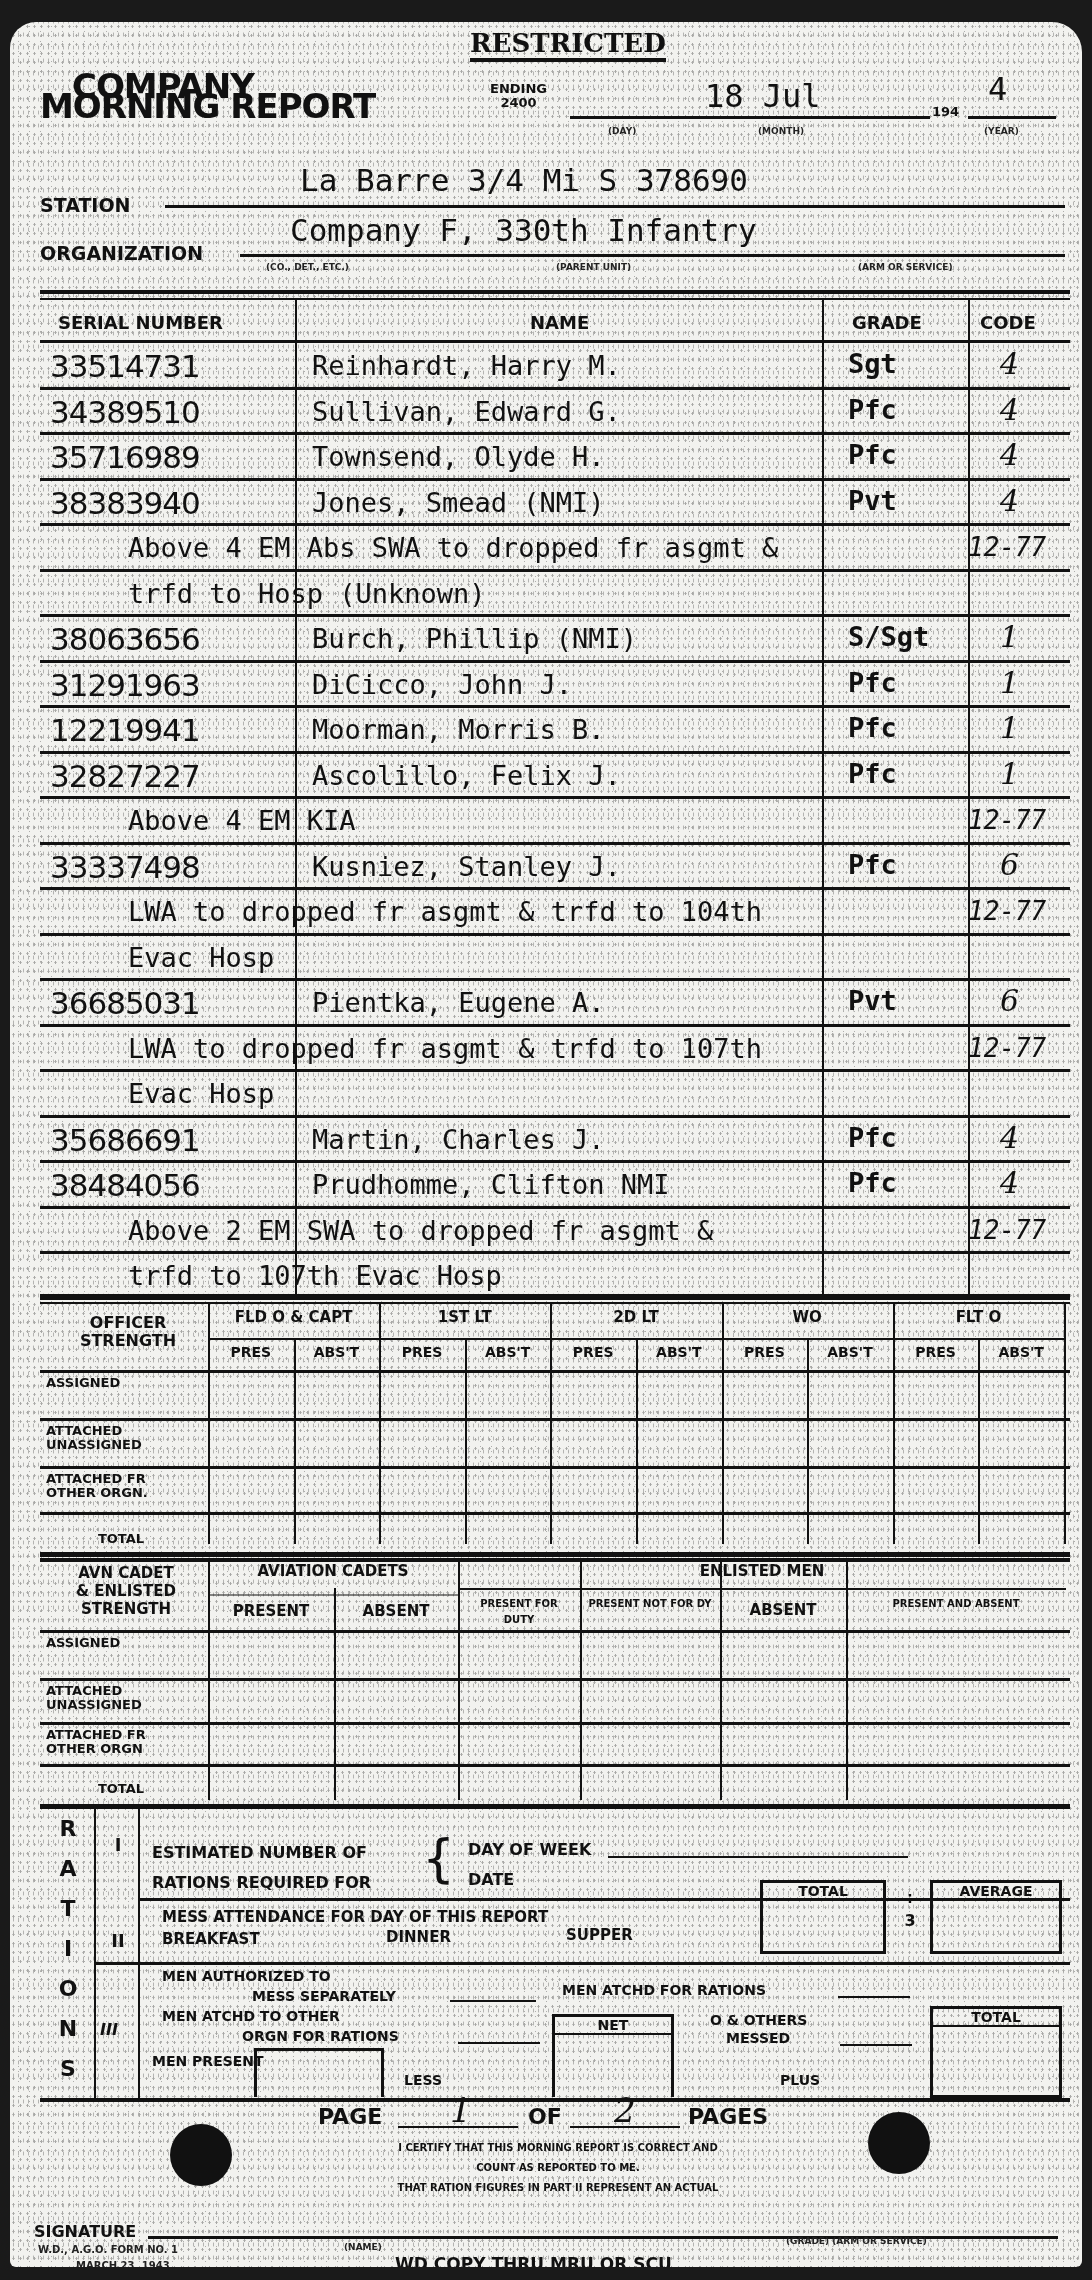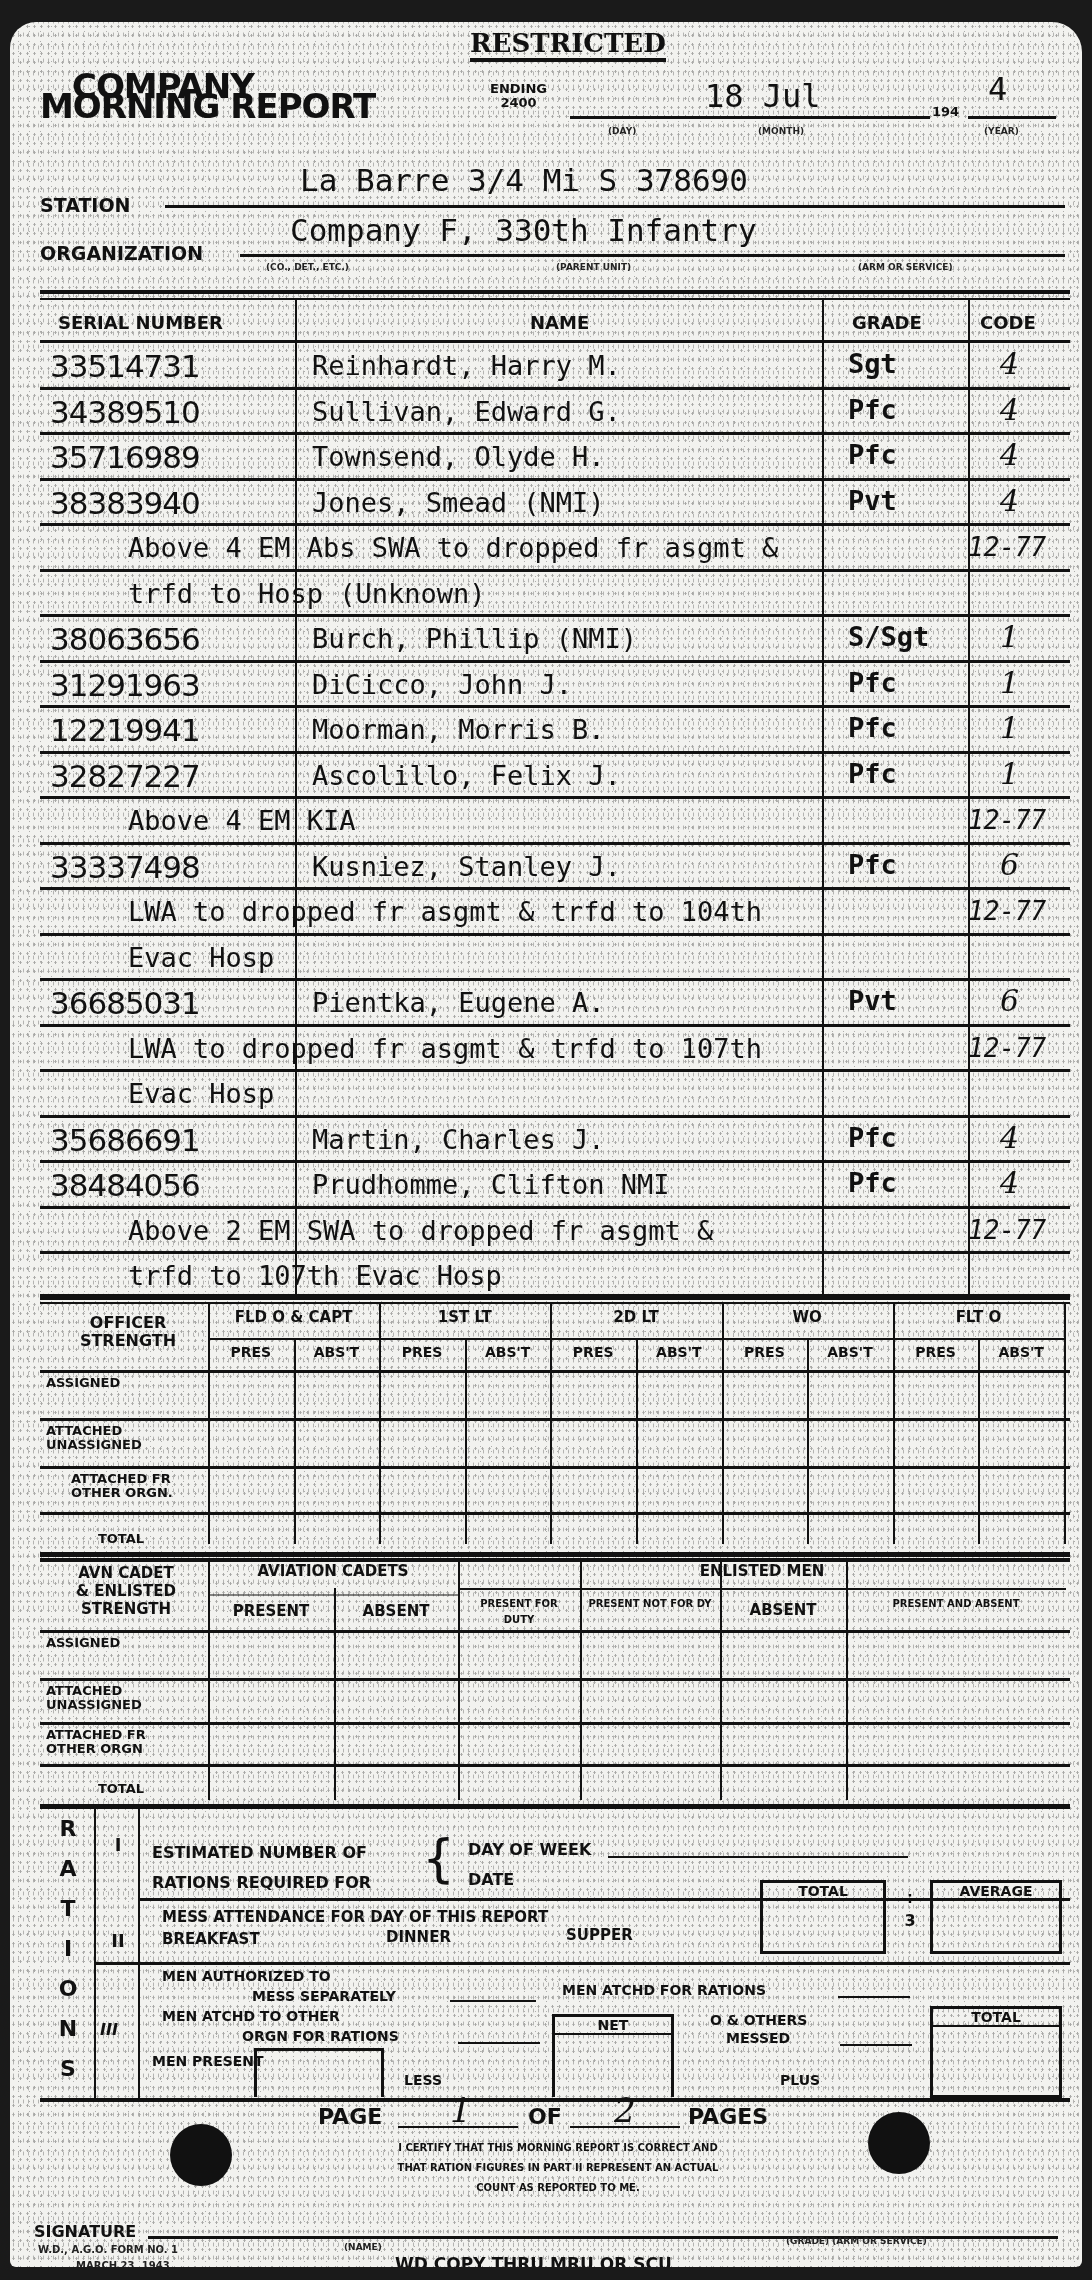--- a/index.html
+++ b/index.html
@@ -252,21 +252,21 @@
       <div style="position:absolute;left:285.6px;top:1399px;width:81.6px;height:42px;"></div>
       <div style="position:absolute;left:371.2px;top:1399px;width:81.6px;height:42px;"></div>
       <div style="position:absolute;left:456.79999999999995px;top:1399px;width:81.6px;height:42px;"></div>
       <div style="position:absolute;left:542.4px;top:1399px;width:81.6px;height:42px;"></div>
       <div style="position:absolute;left:628px;top:1399px;width:81.6px;height:42px;"></div>
       <div style="position:absolute;left:713.5999999999999px;top:1399px;width:81.6px;height:42px;"></div>
       <div style="position:absolute;left:799.1999999999999px;top:1399px;width:81.6px;height:42px;"></div>
       <div style="position:absolute;left:884.8px;top:1399px;width:81.6px;height:42px;"></div>
       <div style="position:absolute;left:970.4px;top:1399px;width:81.6px;height:42px;"></div>
       <div class="hline" style="left:30px;top:1444px;width:1030px;"></div>
-      <div class="abs lbl" style="left:36px;top:1450px;width:150px;font-size:13px;line-height:14px;margin-left:25px;">ATTACHED FR OTHER ORGN.</div>
+      <div class="abs lbl" style="left:36px;top:1450px;width:150px;font-size:13px;line-height:14px;">ATTACHED FR OTHER ORGN.</div>
       <div style="position:absolute;left:200px;top:1447px;width:81.6px;height:40px;"></div>
       <div style="position:absolute;left:285.6px;top:1447px;width:81.6px;height:40px;"></div>
       <div style="position:absolute;left:371.2px;top:1447px;width:81.6px;height:40px;"></div>
       <div style="position:absolute;left:456.79999999999995px;top:1447px;width:81.6px;height:40px;"></div>
       <div style="position:absolute;left:542.4px;top:1447px;width:81.6px;height:40px;"></div>
       <div style="position:absolute;left:628px;top:1447px;width:81.6px;height:40px;"></div>
       <div style="position:absolute;left:713.5999999999999px;top:1447px;width:81.6px;height:40px;"></div>
       <div style="position:absolute;left:799.1999999999999px;top:1447px;width:81.6px;height:40px;"></div>
       <div style="position:absolute;left:884.8px;top:1447px;width:81.6px;height:40px;"></div>
       <div style="position:absolute;left:970.4px;top:1447px;width:81.6px;height:40px;"></div>
@@ -410,22 +410,22 @@
   <div class="abs lbl" style="left:308px;top:2082px;font-size:22px;">PAGE</div>
   <div class="hline" style="left:388px;top:2104px;width:120px;height:2px;"></div>
   <div class="abs hand" style="left:440px;top:2068px;font-size:34px;">1</div>
   <div class="abs lbl" style="left:518px;top:2082px;font-size:22px;">OF</div>
   <div class="hline" style="left:560px;top:2104px;width:110px;height:2px;"></div>
   <div class="abs hand" style="left:604px;top:2068px;font-size:34px;">2</div>
   <div class="abs lbl" style="left:678px;top:2082px;font-size:22px;">PAGES</div>
 
   <div class="abs lbl" style="left:288px;top:2116px;width:520px;text-align:center;font-size:10px;line-height:20px;">
     <div>I CERTIFY THAT THIS MORNING REPORT IS CORRECT AND</div>
+    <div>COUNT AS REPORTED TO ME.</div>
     <div>THAT RATION FIGURES IN PART II REPRESENT AN ACTUAL</div>
-    <div>COUNT AS REPORTED TO ME.</div>
   </div>
 
   <div class="hole" style="left:160px;top:2102px;"></div>
   <div class="hole" style="left:858px;top:2090px;"></div>
 
   <div class="abs lbl" style="left:24px;top:2200px;font-size:16px;">SIGNATURE</div>
   <div class="hline" style="left:138px;top:2214px;width:910px;height:3px;"></div>
   <div class="abs tiny" style="left:334px;top:2220px;">(NAME)</div>
   <div class="abs tiny" style="left:776px;top:2214px;">(GRADE) (ARM OR SERVICE)</div>
   <div class="abs tiny" style="left:28px;top:2222px;font-size:10px;">W.D., A.G.O. FORM NO. 1</div>

